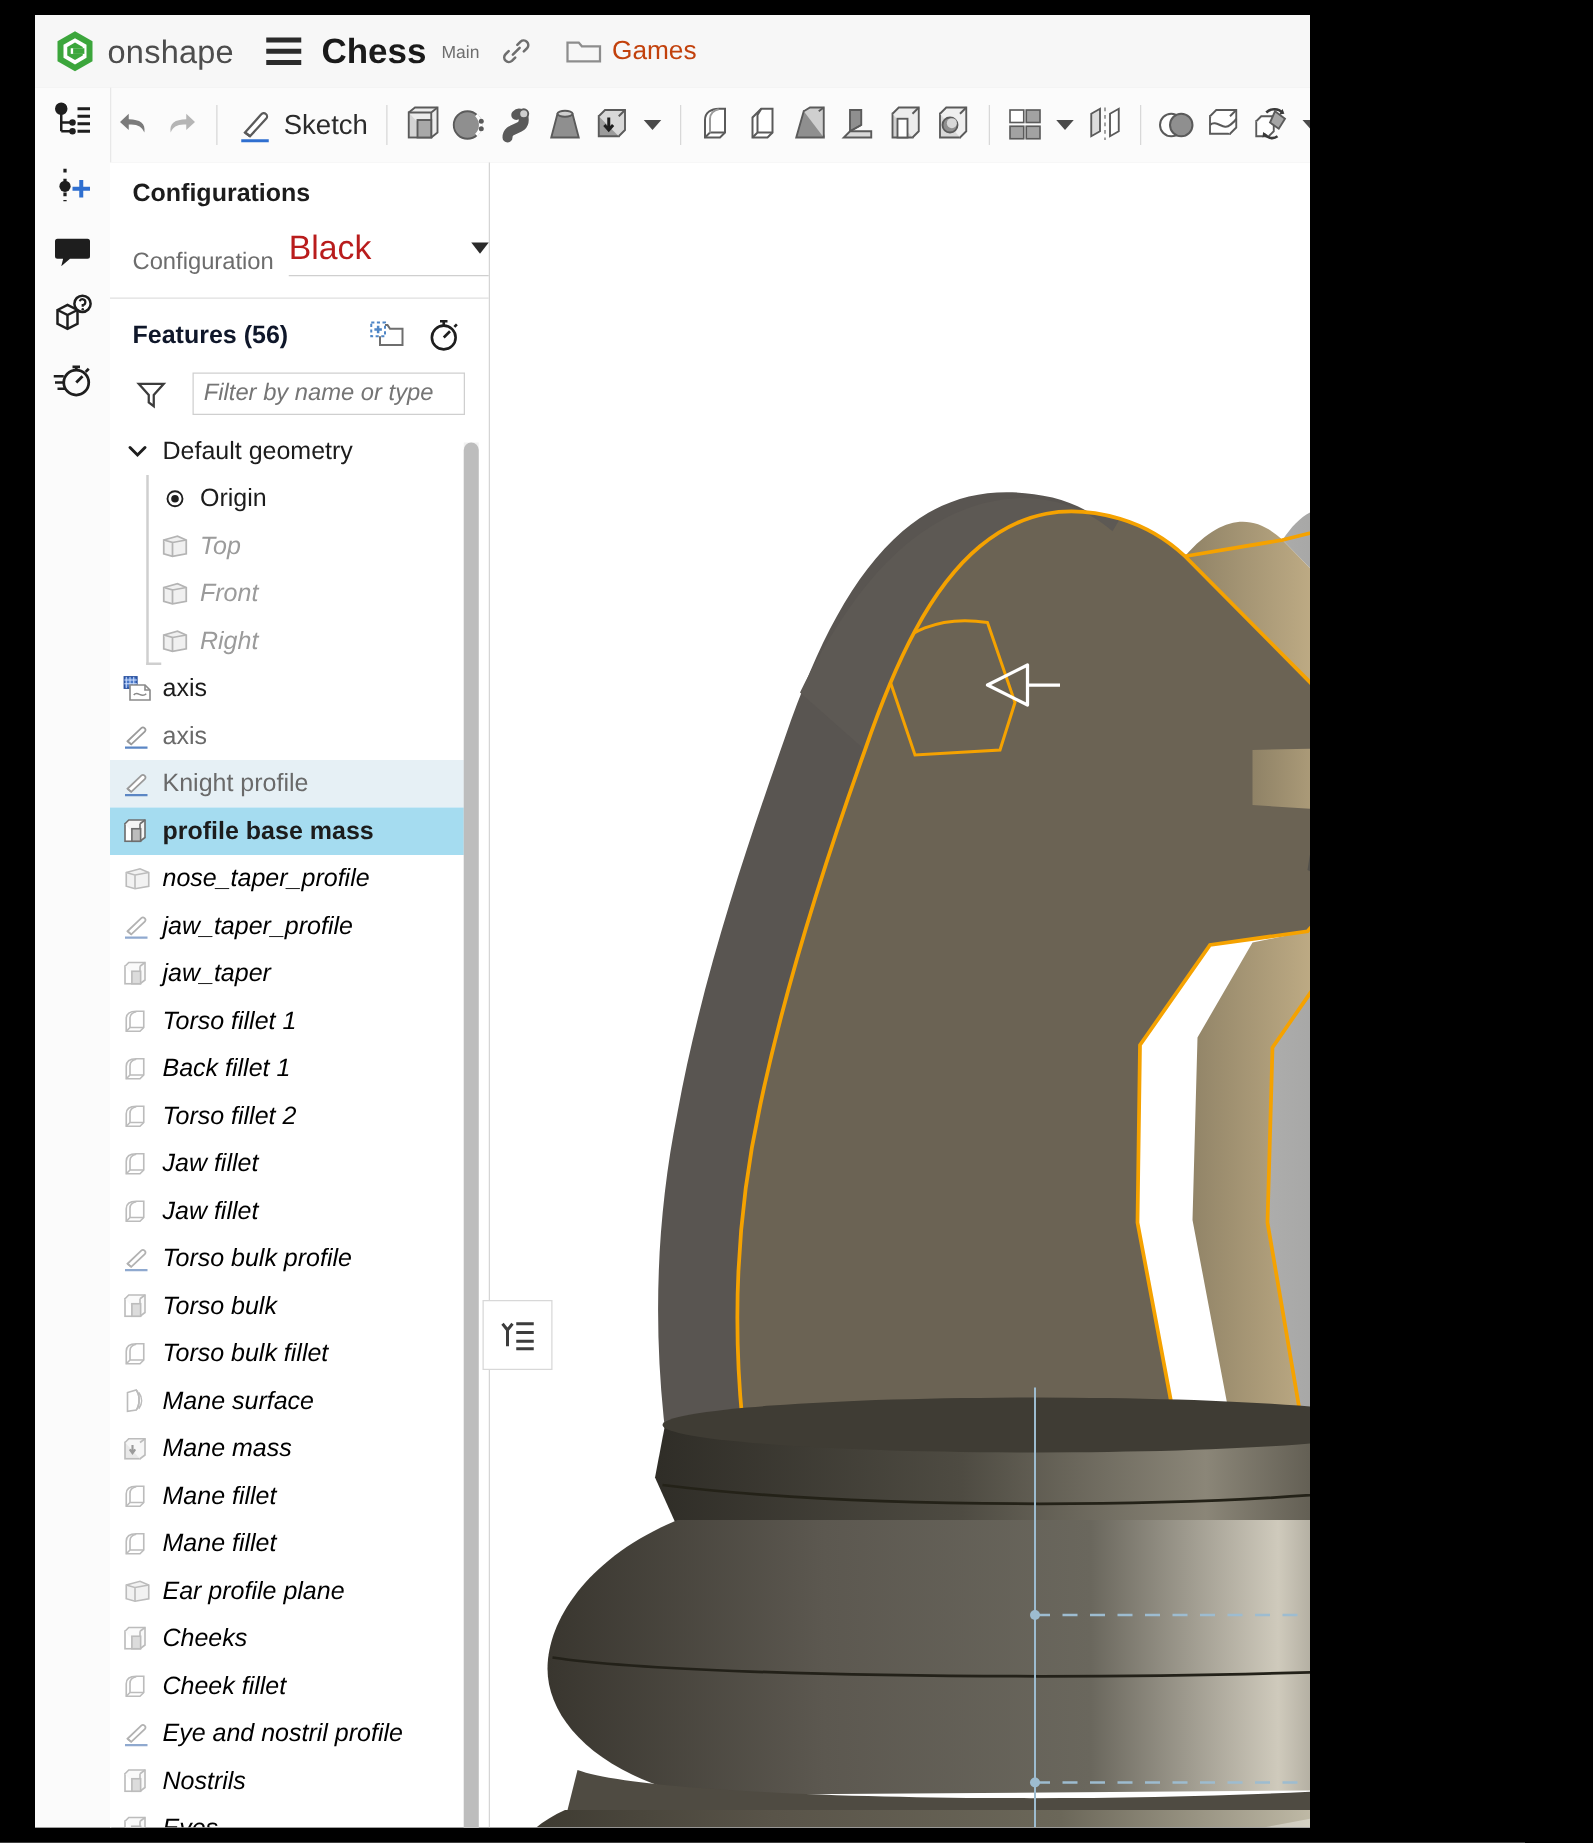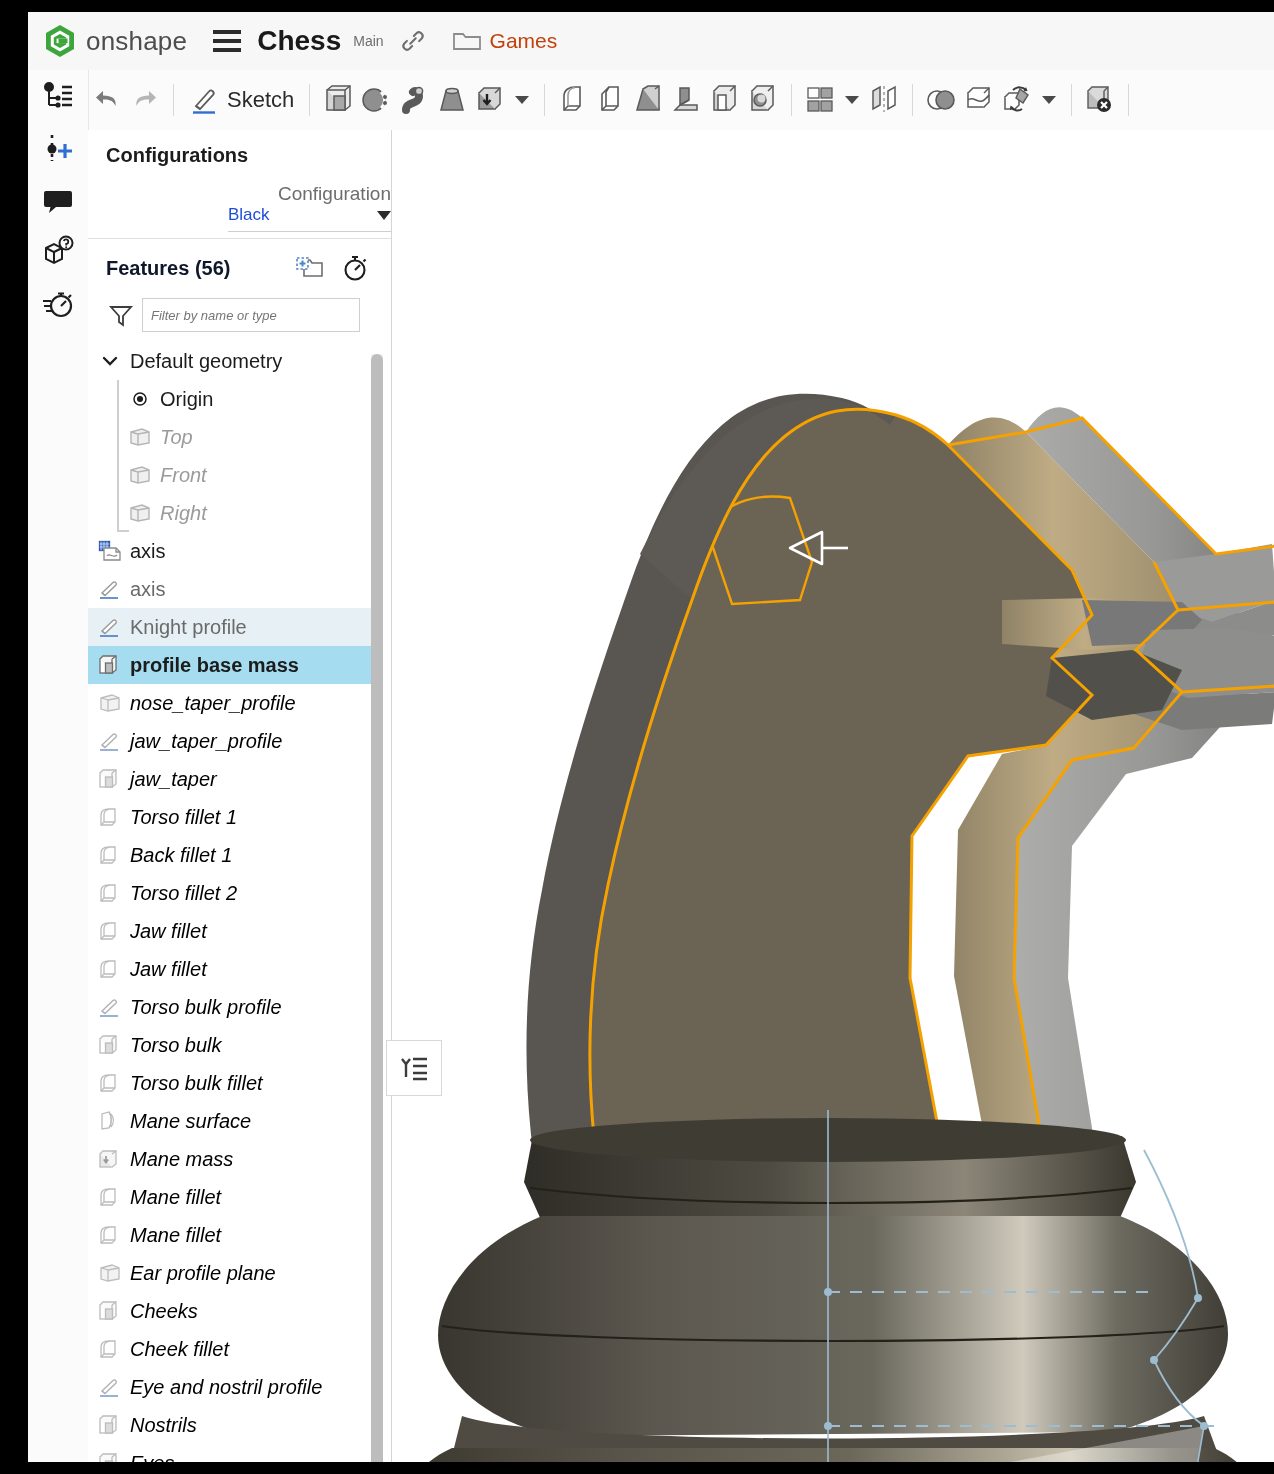--- a/index.html
+++ b/index.html
@@ -1,18 +1,18 @@
 <!DOCTYPE html>
 <html><head>
 <meta charset="utf-8">
 <style>
   html,body{margin:0;padding:0;background:#000;}
   body{width:1274px;height:1474px;overflow:hidden;font-family:"Liberation Sans",sans-serif;}
 
-  #frame{position:absolute;left:28px;top:12px;width:1246px;height:1450px;background:#fff;overflow:hidden;}
+  #frame{position:absolute;left:28px;top:12px;width:1020px;height:1450px;background:#fff;overflow:hidden;}
 
   
   #topbar{position:absolute;left:0;top:0;width:1246px;height:58px;background:#f7f7f7;
           border-bottom:1px solid #e3e3e3;display:flex;align-items:center;}
   #logo-wrap{display:flex;align-items:center;margin-left:16px;}
   #logo-mark{width:32px;height:34px;position:relative;}
   #brand{font-size:26px;color:#4d4d4d;margin-left:10px;letter-spacing:.2px;}
   #hamburger{margin-left:26px;display:flex;flex-direction:column;justify-content:center;gap:5px;width:28px;cursor:pointer;}
   #hamburger span{display:block;height:4px;background:#2b2b2b;border-radius:0;}
   #doc-title{font-size:28px;font-weight:bold;color:#1a1a1a;margin-left:16px;}
@@ -33,36 +33,36 @@
 
   
   #rail{position:absolute;left:0;top:58px;width:60px;height:1392px;background:#fbfbfb;border-right:1px solid #e8e8e8;}
   .rail-btn{width:60px;height:52px;display:flex;align-items:center;justify-content:center;cursor:pointer;}
 
   
   #panel{position:absolute;left:60px;top:118px;width:303px;height:1332px;background:#fff;
          border-right:1px solid #d5d5d5;}
   #cfg-head{padding:14px 0 0 18px;}
   #cfg-title{font-size:20px;font-weight:bold;color:#1c1c1c;}
-  #cfg-row{display:flex;align-items:flex-end;margin:16px 0 0 18px;flex-direction:column;}
+  #cfg-row{display:flex;align-items:flex-end;margin:16px 0 0 18px;}
   #cfg-label{font-size:19px;color:#6d6d6d;}
   #cfg-select{margin-left:12px;width:163px;border-bottom:1px solid #cfcfcf;display:flex;
               align-items:center;justify-content:space-between;padding-bottom:6px;cursor:pointer;}
-  #cfg-value{font-size:17px;color:#1d4ed8;}
+  #cfg-value{font-size:27px;color:#b91c1c;}
   #cfg-caret{width:0;height:0;border-left:7px solid transparent;border-right:7px solid transparent;border-top:9px solid #2b2b2b;}
   #cfg-div{position:absolute;left:0;top:108px;width:303px;height:1px;background:#e0e0e0;}
 
   #feat-head{position:absolute;left:0;top:124px;width:303px;display:flex;align-items:center;}
   #feat-title{font-size:20px;font-weight:bold;color:#0f172a;margin-left:18px;}
   #feat-actions{margin-left:auto;margin-right:22px;display:flex;align-items:center;gap:16px;}
 
   #filter-row{position:absolute;left:0;top:168px;width:303px;display:flex;align-items:center;}
   #filter-funnel{margin-left:20px;cursor:pointer;}
-  #filter-input{margin-left:8px;width:218px;height:34px;border:1px solid #cfcfcf;background:#fff;
-                font-family:"Liberation Sans",sans-serif;font-size:13px;font-style:italic;color:#8a8a8a;
+  #filter-input{margin-left:20px;width:218px;height:34px;border:1px solid #cfcfcf;background:#fff;
+                font-family:"Liberation Sans",sans-serif;font-size:19px;font-style:italic;color:#8a8a8a;
                 padding:0 8px;box-sizing:border-box;outline:none;}
 
   #tree{position:absolute;left:0;top:212px;width:288px;height:1120px;overflow:hidden;}
   .node{display:flex;align-items:center;height:38px;padding-left:8px;box-sizing:border-box;position:relative;cursor:pointer;}
   .node .ico{width:28px;display:flex;align-items:center;justify-content:center;flex:0 0 28px;}
   .node .lbl{font-size:20px;color:#6a6a6a;margin-left:6px;white-space:nowrap;}
   .node.child{padding-left:38px;}
   .node.folder .lbl{color:#1c1c1c;font-size:20px;}
   .node.solid .lbl{color:#1c1c1c;}
   .node.dim .lbl{color:#9b9b9b;font-style:italic;}

